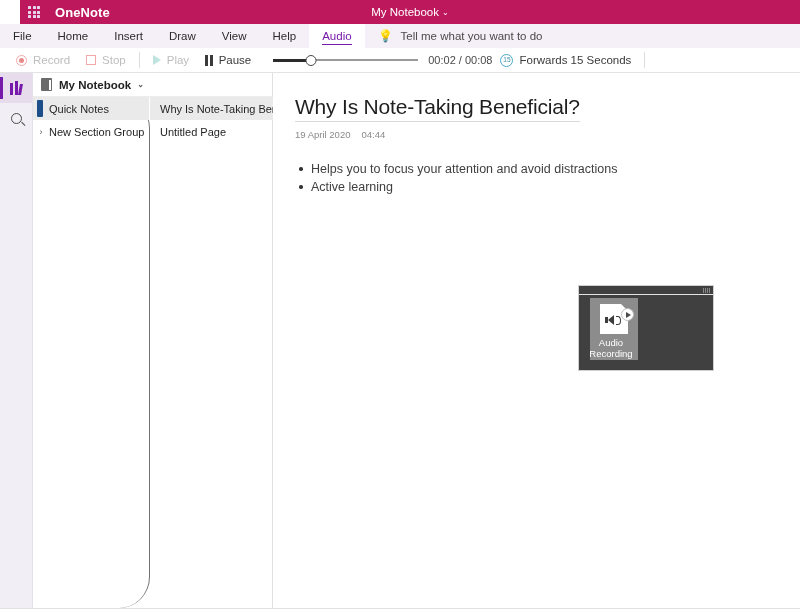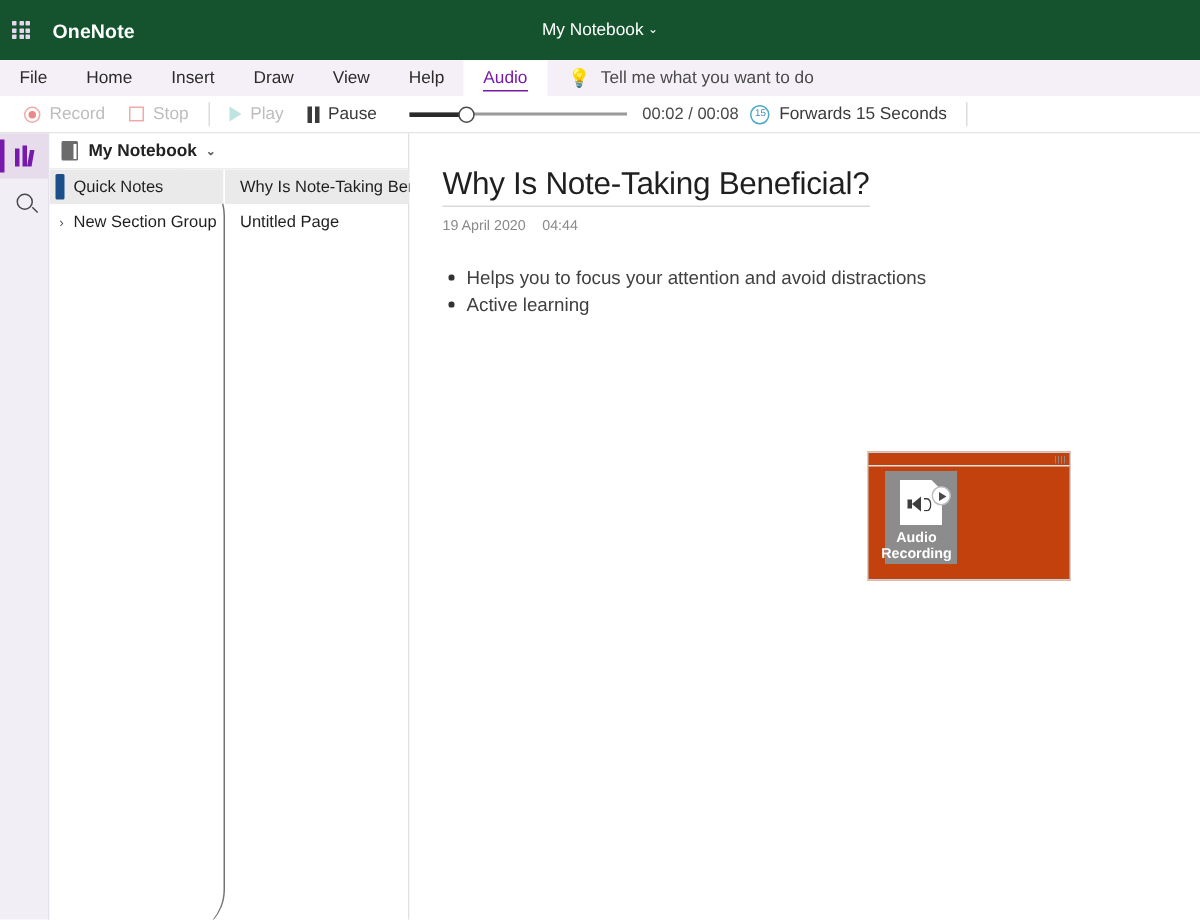--- a/index.html
+++ b/index.html
@@ -5,26 +5,27 @@
   * { box-sizing: border-box; margin: 0; padding: 0; }
   html, body {
     width: 800px; height: 613px;
     font-family: "Liberation Sans", sans-serif;
     background: #ffffff;
     overflow: hidden;
   }
 
   
   .titlebar {
-    height: 40px;
-    background: #14532d;
+    height: 24px;
+    background: #be185d;
     display: flex;
     align-items: center;
     position: relative;
     color: #ffffff;
+    margin-left: 20px;
   }
   .waffle {
     width: 28px; height: 28px;
     display: flex; align-items: center; justify-content: center;
     cursor: pointer;
   }
   .waffle-grid {
     display: grid;
     grid-template-columns: repeat(3, 3px);
     grid-template-rows: repeat(3, 3px);
@@ -329,22 +330,21 @@
     border-radius: 50%;
     background: #333333;
   }
 
   
   .embed-obj {
     position: absolute;
     left: 305px; top: 212px;
     width: 136px; height: 86px;
     border: 1px solid #d0d0d0;
-    background: #c2410c;
-    font-weight: bold;
+    background: #404040;
   }
   .embed-handle {
     position: absolute;
     right: 2px; top: 2px;
     width: 8px; height: 5px;
     background: repeating-linear-gradient(90deg,#8a8a8a 0 1px,transparent 1px 2px);
     cursor: nwse-resize;
   }
   .embed-topline {
     position: absolute;

